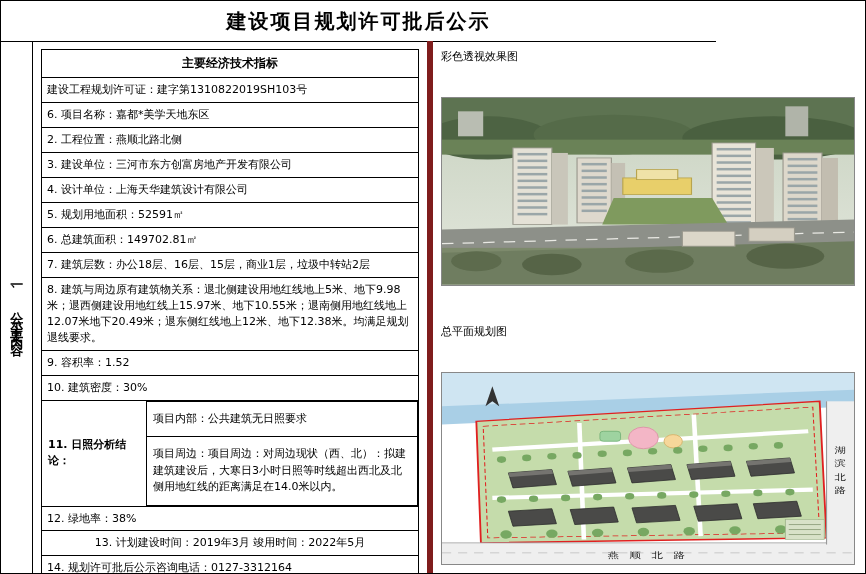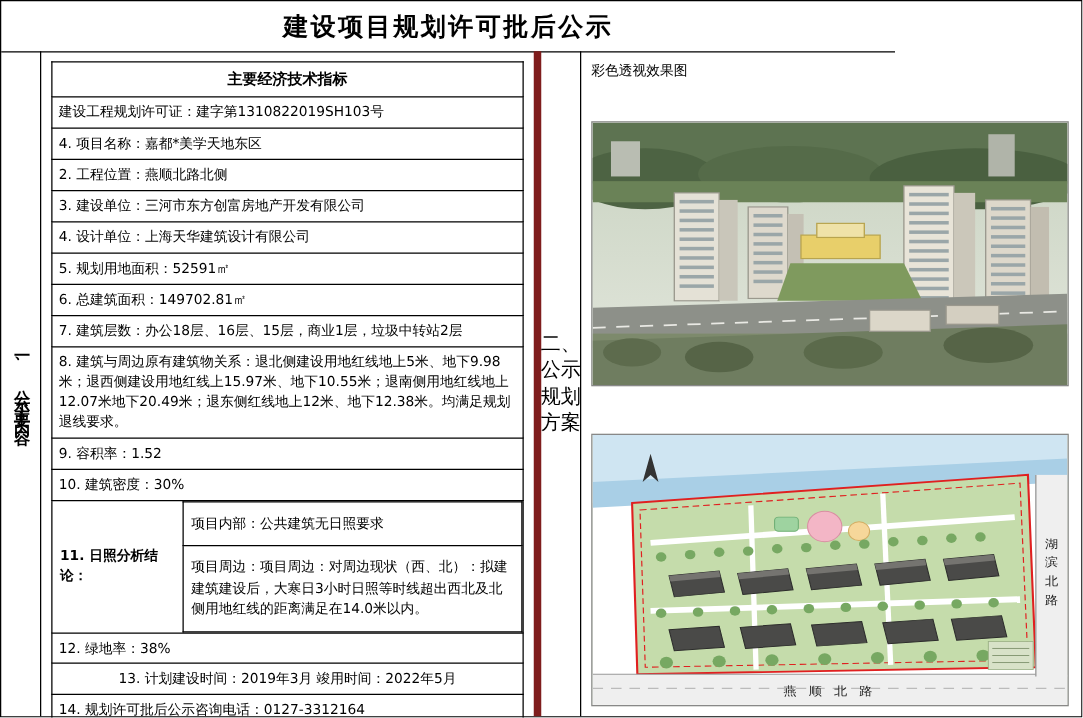--- a/index.html
+++ b/index.html
@@ -120,21 +120,21 @@
     <div class="left-col">
       <table class="tbl">
         <tbody>
             <tr>
           <td class="hdr">主要经济技术指标</td>
         </tr>
         <tr>
               <td>建设工程规划许可证：建字第1310822019SH103号</td>
             </tr>
         <tr>
-              <td>4. 项目名称：嘉都*美学天地东区</td>
+              <td>6. 项目名称：嘉都*美学天地东区</td>
             </tr>
         <tr>
               <td>2. 工程位置：燕顺北路北侧</td>
             </tr>
         <tr>
               <td>3. 建设单位：三河市东方创富房地产开发有限公司</td>
             </tr>
         <tr>
               <td>4. 设计单位：上海天华建筑设计有限公司</td>
             </tr>
@@ -177,23 +177,20 @@
         <tr>
               <td class="nowrapcell">13. 计划建设时间：2019年3月        竣用时间：2022年5月</td>
             </tr>
         <tr>
               <td>14. 规划许可批后公示咨询电话：0127-3312164</td>
             </tr>
       </tbody>
         </table>
     </div>
 
-    <div class="vlabel2">
-      <div class="vtext">二、公示规划方案</div>
-    </div>
 
     <div class="right-col">
 
       <div class="img-caption">彩色透视效果图</div>
       <div class="img-box render-box">
         <svg width="100%" height="100%" viewBox="0 0 360 224" preserveAspectRatio="none">
           <defs>
             <linearGradient id="skyg" x1="0" y1="0" x2="0" y2="1">
               <stop offset="0" stop-color="#c8d2c0"></stop>
                 <stop offset="1" stop-color="#e3e7dd"></stop>
@@ -291,20 +288,21 @@
           <ellipse cx="30" cy="196" rx="22" ry="12" fill="#5d6b4d"></ellipse>
           <ellipse cx="96" cy="200" rx="26" ry="13" fill="#566447"></ellipse>
           <ellipse cx="190" cy="196" rx="30" ry="14" fill="#5b6a4b"></ellipse>
           <ellipse cx="300" cy="190" rx="34" ry="15" fill="#566447"></ellipse>
 
           <rect x="210" y="160" width="46" height="18" fill="#dcd7c9" stroke="#9a988d"></rect>
           <rect x="268" y="156" width="40" height="16" fill="#d4cfc1" stroke="#9a988d"></rect>
         </svg>
       </div>
 
+      <div class="img-caption">总平面规划图</div>
       <div class="img-box plan-box">
         <svg width="100%" height="100%" viewBox="0 0 360 230" preserveAspectRatio="none">
           <rect x="0" y="0" width="360" height="230" fill="#ffffff"></rect>
 
           <path d="M0 0 L360 0 L360 34 L0 58 Z" fill="#cfe5f2"></path>
           <path d="M0 40 L360 20 L360 40 L0 62 Z" fill="#a9cfe6"></path>
 
           <path d="M30 58 L330 34 L336 198 L34 204 Z" fill="#c5dcab"></path>
 
           <path d="M30 58 L330 34 L336 198 L34 204 Z" fill="none" stroke="#e02020" stroke-width="1.6"></path>

